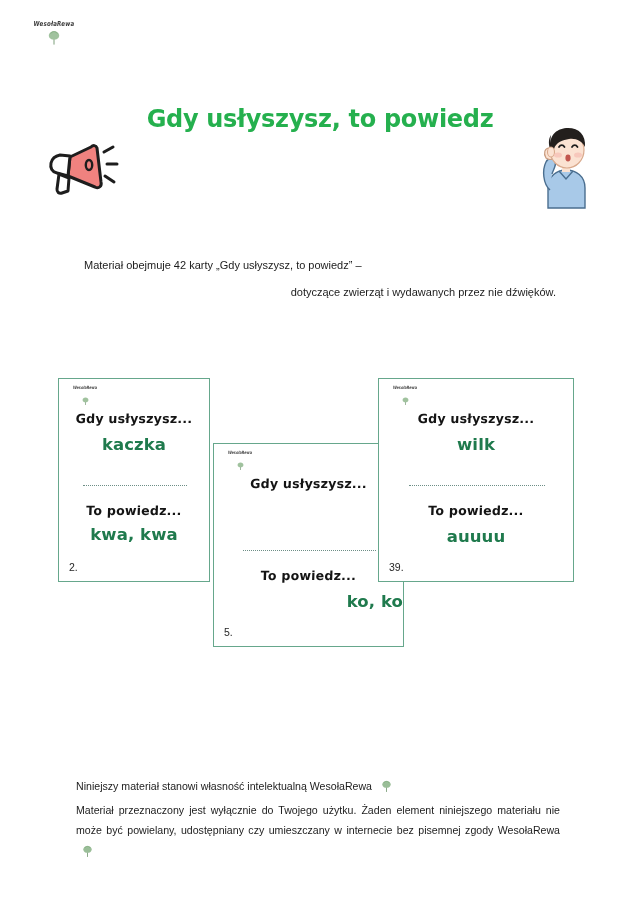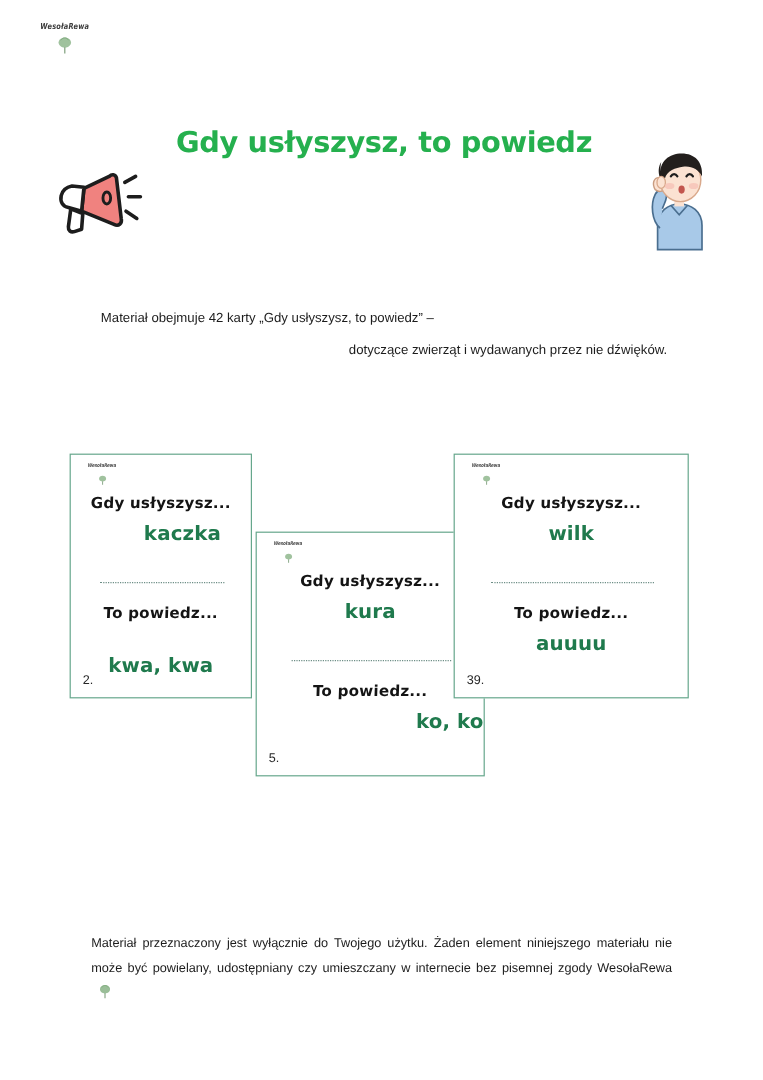--- a/index.html
+++ b/index.html
@@ -155,24 +155,24 @@
     font-size: 10.5px;
     color: #262626;
   }
 
   
   #card-kaczka {
     left: 58px;  top: 378px;  width: 152px; height: 204px;
     z-index: 1;
   }
   #card-kaczka .card-prompt.top   { position:absolute; left:0; top:32px;  width:100%; }
-  #card-kaczka .card-answer.top   { position:absolute; left:18px; top:56px;  width:100%; }
+  #card-kaczka .card-answer.top   { position:absolute; left:0; top:56px;  width:100%; }
   #card-kaczka .card-divider      { position:absolute; left:24px; top:106px; width:104px; }
   #card-kaczka .card-prompt.bot   { position:absolute; left:0; top:124px; width:100%; }
-  #card-kaczka .card-answer.bot   { position:absolute; left:0; top:166px; width:100%; }
+  #card-kaczka .card-answer.bot   { position:absolute; left:0; top:146px; width:100%; }
   #card-kaczka .card-number       { left:10px; bottom:8px; }
 
   #card-kura {
     left: 213px; top: 443px; width: 191px; height: 204px;
     z-index: 2;
   }
   #card-kura .card-prompt.top   { position:absolute; left:0; top:32px;  width:100%; }
   #card-kura .card-answer.top   { position:absolute; left:0; top:56px;  width:100%; }
   #card-kura .card-divider      { position:absolute; left:29px; top:106px; width:133px; }
   #card-kura .card-prompt.bot   { position:absolute; left:0; top:124px; width:100%; }
@@ -301,21 +301,20 @@
     <div class="card-logo">
       <span class="brand-word">WesołaRewa</span>
       <span class="brand-leaf">
         <svg width="9" height="10" viewBox="0 0 16 17" aria-hidden="true">
           <path d="M8 2.2c3.1 0 5.2 2 5.2 4.3 0 2.4-2.3 4.2-5.2 4.2S2.8 8.9 2.8 6.5C2.8 4.2 4.9 2.2 8 2.2z" fill="#8fb78d" opacity="0.85"></path>
           <path d="M8 10.4v5.2" stroke="#7d9f7b" stroke-width="1.3" fill="none"></path>
         </svg>
       </span>
     </div>
     <div class="card-prompt top">Gdy usłyszysz...</div>
-    <div class="card-answer top">kura</div>
     <div class="card-divider"></div>
     <div class="card-prompt bot">To powiedz...</div>
     <div class="card-answer bot">ko, ko</div>
     <div class="card-number">5.</div>
   </div>
 
   <div class="card" id="card-wilk">
     <div class="card-logo">
       <span class="brand-word">WesołaRewa</span>
       <span class="brand-leaf">
@@ -329,20 +328,30 @@
     <div class="card-answer top">wilk</div>
     <div class="card-divider"></div>
     <div class="card-prompt bot">To powiedz...</div>
     <div class="card-answer bot">auuuu</div>
     <div class="card-number">39.</div>
   </div>
 
 </div>
 
 <div class="footer">
+  <span class="f-line">
+    <span>Niniejszy materiał stanowi własność intelektualną WesołaRewa</span>
+    <span class="leaf-inline">
+      <svg width="13" height="14" viewBox="0 0 16 17" aria-hidden="true">
+        <path d="M8 2.2c3.1 0 5.2 2 5.2 4.3 0 2.4-2.3 4.2-5.2 4.2S2.8 8.9 2.8 6.5C2.8 4.2 4.9 2.2 8 2.2z" fill="#8fb78d" opacity="0.9"></path>
+        <path d="M4.6 4.8c1-1.5 2.3-2.1 3.4-2.1M11.4 4.8c-1-1.5-2.3-2.1-3.4-2.1" stroke="#7aa678" stroke-width=".7" fill="none"></path>
+        <path d="M8 10.4v5.4" stroke="#7d9f7b" stroke-width="1.1" fill="none"></path>
+      </svg>
+    </span>
+  </span>
   <span class="f-line f-just">
     <span>Materiał przeznaczony jest wyłącznie do Twojego użytku. Żaden element niniejszego materiału nie może być powielany, udostępniany czy umieszczany w internecie bez pisemnej zgody WesołaRewa</span>
     <span class="leaf-inline">
       <svg width="13" height="14" viewBox="0 0 16 17" aria-hidden="true">
         <path d="M8 2.2c3.1 0 5.2 2 5.2 4.3 0 2.4-2.3 4.2-5.2 4.2S2.8 8.9 2.8 6.5C2.8 4.2 4.9 2.2 8 2.2z" fill="#8fb78d" opacity="0.9"></path>
         <path d="M4.6 4.8c1-1.5 2.3-2.1 3.4-2.1M11.4 4.8c-1-1.5-2.3-2.1-3.4-2.1" stroke="#7aa678" stroke-width=".7" fill="none"></path>
         <path d="M8 10.4v5.4" stroke="#7d9f7b" stroke-width="1.1" fill="none"></path>
       </svg>
     </span>
   </span>

